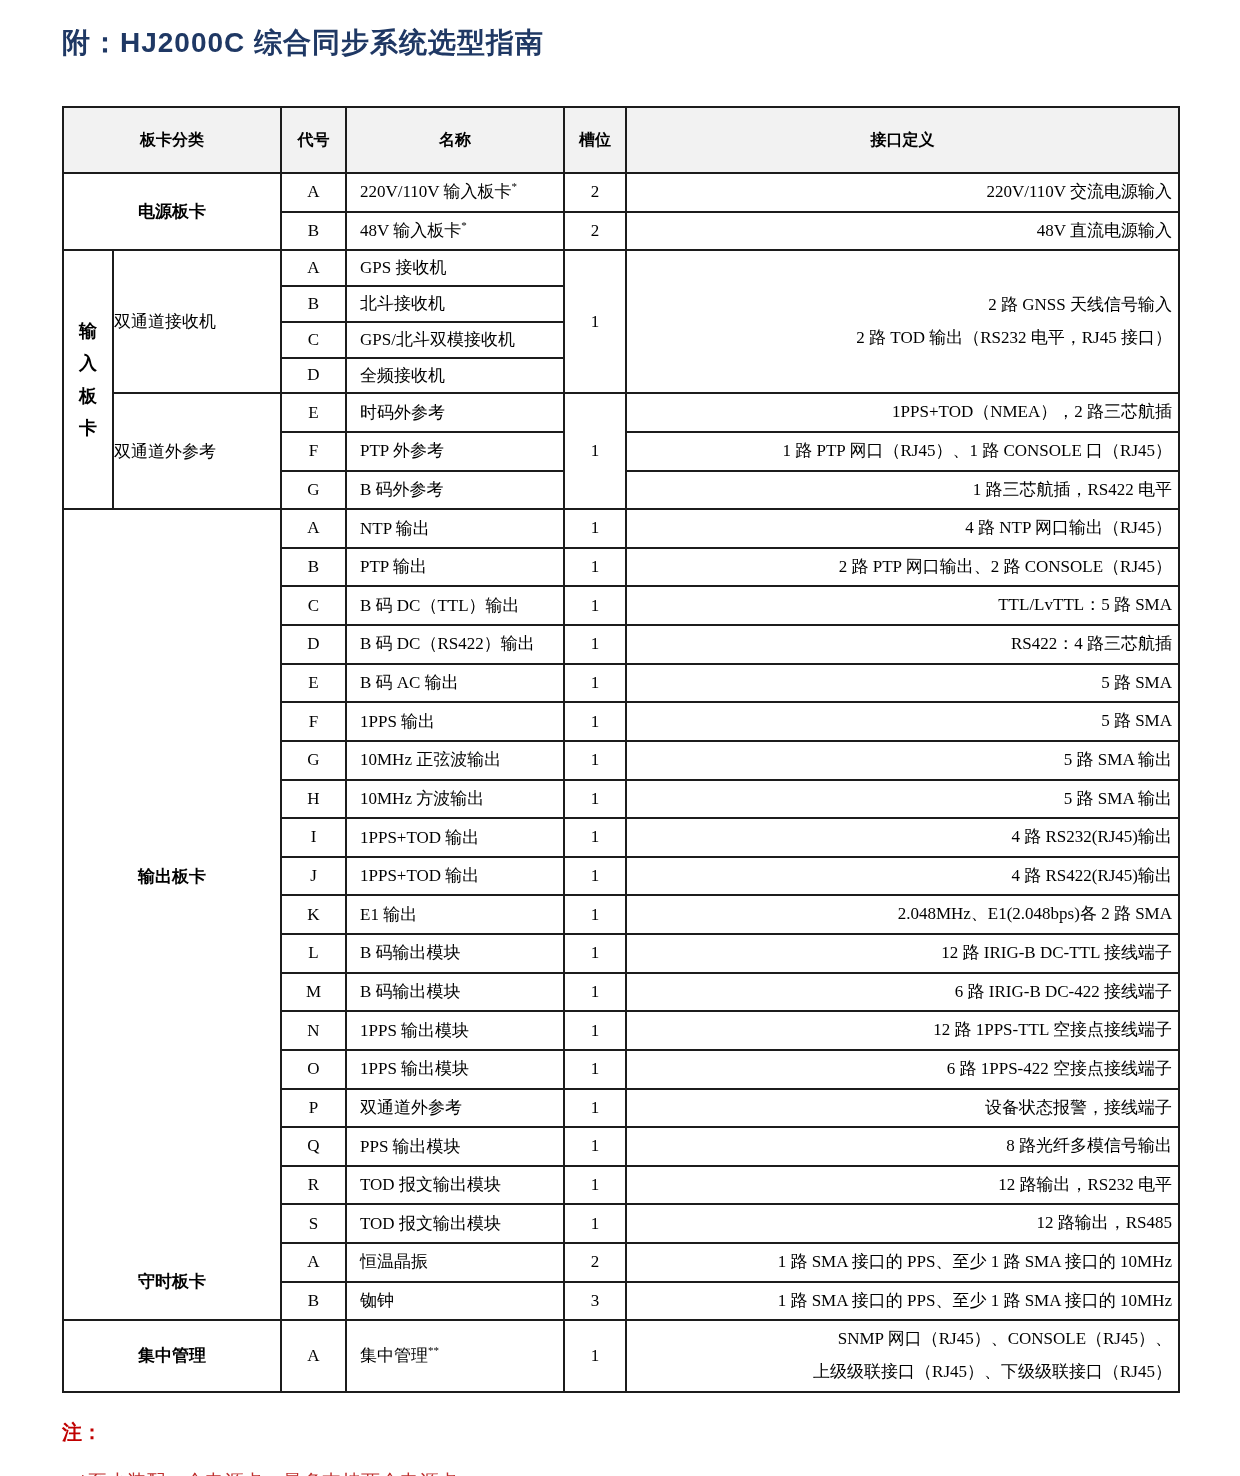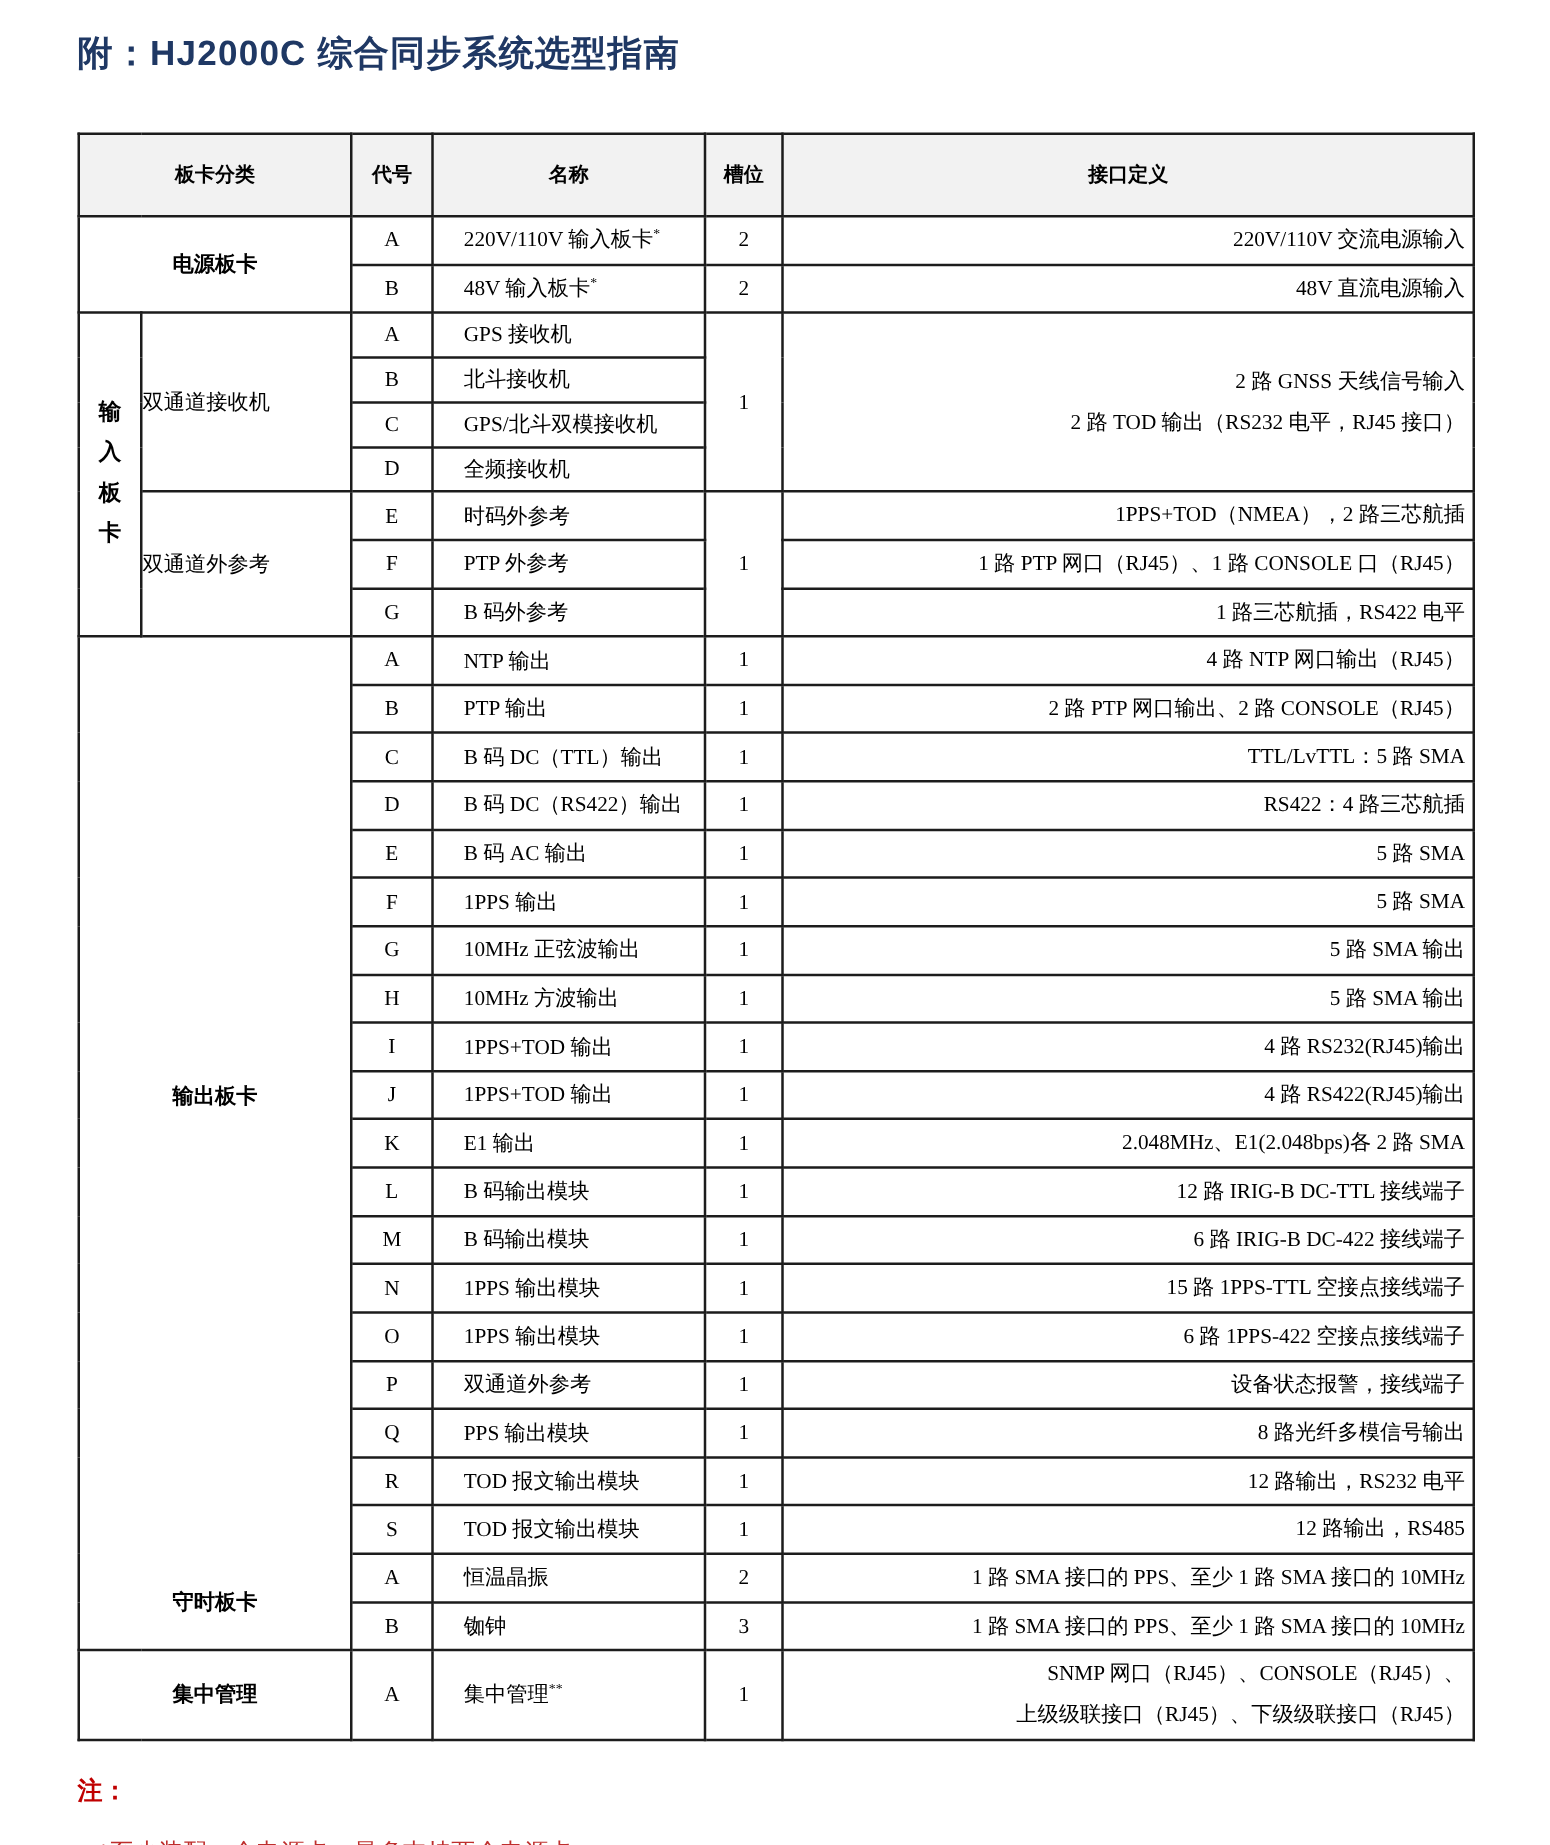--- a/index.html
+++ b/index.html
@@ -34,33 +34,33 @@
     background: #F2F2F2;
     height: 66px;
     font-family: "Liberation Sans", "DejaVu Sans", sans-serif;
     font-weight: bold;
     font-size: 16px;
     text-align: center;
   }
   .sel-table td { height: 33px; font-size: 17px; }
   .cell-category {
     text-align: center;
-    font-family: Liberation Mono, monospace;
+    font-family: Liberation Sans, sans-serif;
     font-weight: bold;
     font-size: 18px;
   }
   .cell-category.vertical {
     white-space: pre-line;
     line-height: 1.8;
     font-size: 18px;
   }
   .cell-category.no-top { border-top: hidden; }
   .cell-subcategory { font-size: 17px; }
   .cell-code { text-align: center; font-size: 18px; }
-  .cell-name { text-align: left; padding: 2px 6px 2px 24px; line-height: 1.75; }
+  .cell-name { text-align: left; padding: 2px 6px 2px 13px; line-height: 1.75; }
   .cell-name sup { font-size: 11px; }
   .cell-slot { text-align: center; font-size: 18px; }
   .cell-interface { text-align: right; padding: 2px 6px 2px 13px; }
   .cell-interface .iface-line { line-height: 1.92; }
   .notes { margin-top: 26px; }
   .notes-heading {
     font-family: "Liberation Sans", "DejaVu Sans", sans-serif;
     font-weight: bold;
     font-size: 20px;
     color: #C00000;
@@ -268,21 +268,21 @@
           <td class="cell-slot">1</td>
           <td class="cell-interface">
             <div class="iface-line">6 路 IRIG-B DC-422 接线端子</div>
           </td>
         </tr>
         <tr>
           <td class="cell-code">N</td>
           <td class="cell-name"><span>1PPS 输出模块</span></td>
           <td class="cell-slot">1</td>
           <td class="cell-interface">
-            <div class="iface-line">15 路 1PPS-TTL 空接点接线端子</div>
+            <div class="iface-line">12 路 1PPS-TTL 空接点接线端子</div>
           </td>
         </tr>
         <tr>
           <td class="cell-code">O</td>
           <td class="cell-name"><span>1PPS 输出模块</span></td>
           <td class="cell-slot">1</td>
           <td class="cell-interface">
             <div class="iface-line">6 路 1PPS-422 空接点接线端子</div>
           </td>
         </tr>

